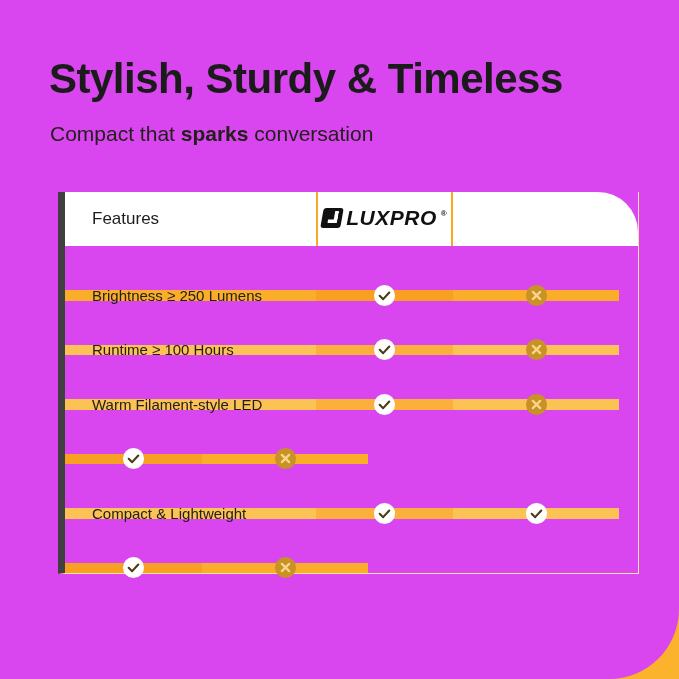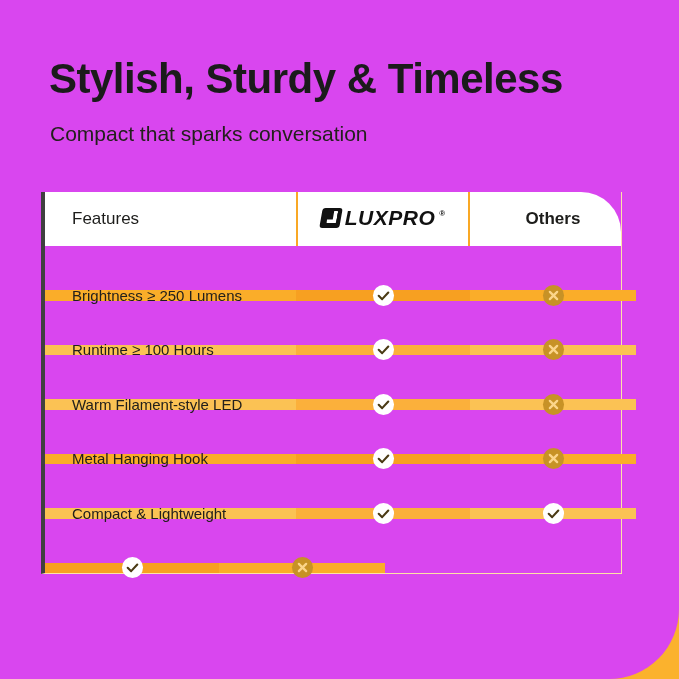--- a/index.html
+++ b/index.html
@@ -35,43 +35,43 @@
   }
   #subhead {
     position: absolute;
     left: 50px;
     top: 122px;
     font-size: 21px;
     color: #23201c;
     white-space: nowrap;
     font-weight: normal;
   }
-  #subhead .b { font-weight: normal; }
+  #subhead .b { font-weight: bold; }
 
   
   #table {
     position: absolute;
-    left: 41px;
+    left: 58px;
     top: 192px;
     width: 581px;
-    border-left: 4px solid #404040;
+    border-left: 7px solid #404040;
     border-right: 1px solid #fde2a6;
     border-bottom: 1px solid #fde2a6;
     box-sizing: border-box;
   }
 
   .thead {
     display: flex;
     height: 54px;
     background: #ffffff;
     border-top-right-radius: 40px;
     overflow: hidden;
   }
   .col-feature { width: 251px; flex: none; box-sizing: border-box; }
-  .col-lux     { width: 174px; flex: none; box-sizing: border-box; }
+  .col-lux     { width: 137px; flex: none; box-sizing: border-box; }
   .col-others  { width: 166px; flex: none; box-sizing: border-box; }
 
   .thead .col-feature {
     display: flex; align-items: center;
     padding-left: 27px;
     font-size: 17px; color: #1d1d1b;
   }
   .thead .col-lux {
     display: flex; align-items: center; justify-content: center;
     border-left: 2px solid #f9a825;
@@ -165,21 +165,20 @@
 
     <div class="thead">
       <div class="cell col-feature">Features</div>
       <div class="cell col-lux">
         <div class="logo">
           <span class="logo-mark"></span>
           <span class="logo-text">LUXPRO</span>
           <span class="logo-tm">®</span>
         </div>
       </div>
-      <div class="cell col-others">Others</div>
     </div>
 
     <div id="tbody">
         <div class="trow odd">
     <div class="cell col-feature">Brightness ≥ 250 Lumens</div>
     <div class="cell col-lux">
             <svg viewBox="0 0 24 24" class="icon ico-check">
               <circle cx="12" cy="12" r="11"></circle>
               <path d="M7 12.3 L10.6 15.8 L17 8.9"></path>
             </svg>
@@ -215,21 +214,20 @@
             </svg>
           </div>
     <div class="cell col-others">
             <svg viewBox="0 0 24 24" class="icon ico-x">
               <circle cx="12" cy="12" r="11"></circle>
               <path d="M8.2 8.2 L15.8 15.8 M15.8 8.2 L8.2 15.8"></path>
             </svg>
           </div>
   </div>
         <div class="trow odd">
-    <div class="cell col-feature">Metal Hanging Hook</div>
     <div class="cell col-lux">
             <svg viewBox="0 0 24 24" class="icon ico-check">
               <circle cx="12" cy="12" r="11"></circle>
               <path d="M7 12.3 L10.6 15.8 L17 8.9"></path>
             </svg>
           </div>
     <div class="cell col-others">
             <svg viewBox="0 0 24 24" class="icon ico-x">
               <circle cx="12" cy="12" r="11"></circle>
               <path d="M8.2 8.2 L15.8 15.8 M15.8 8.2 L8.2 15.8"></path>

